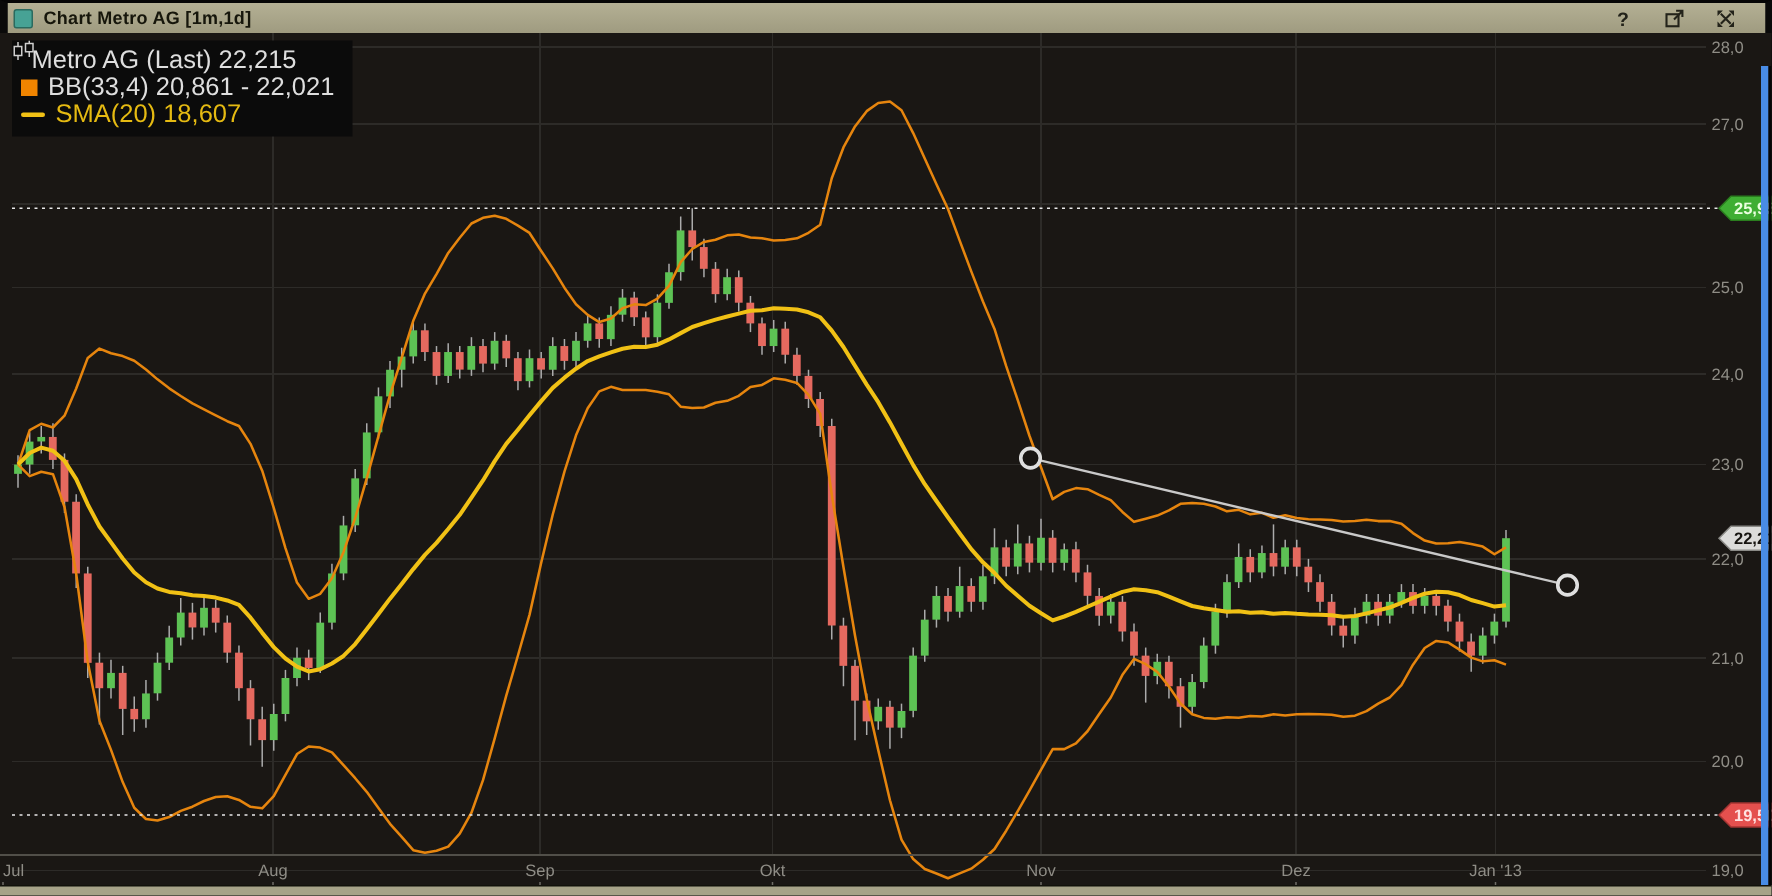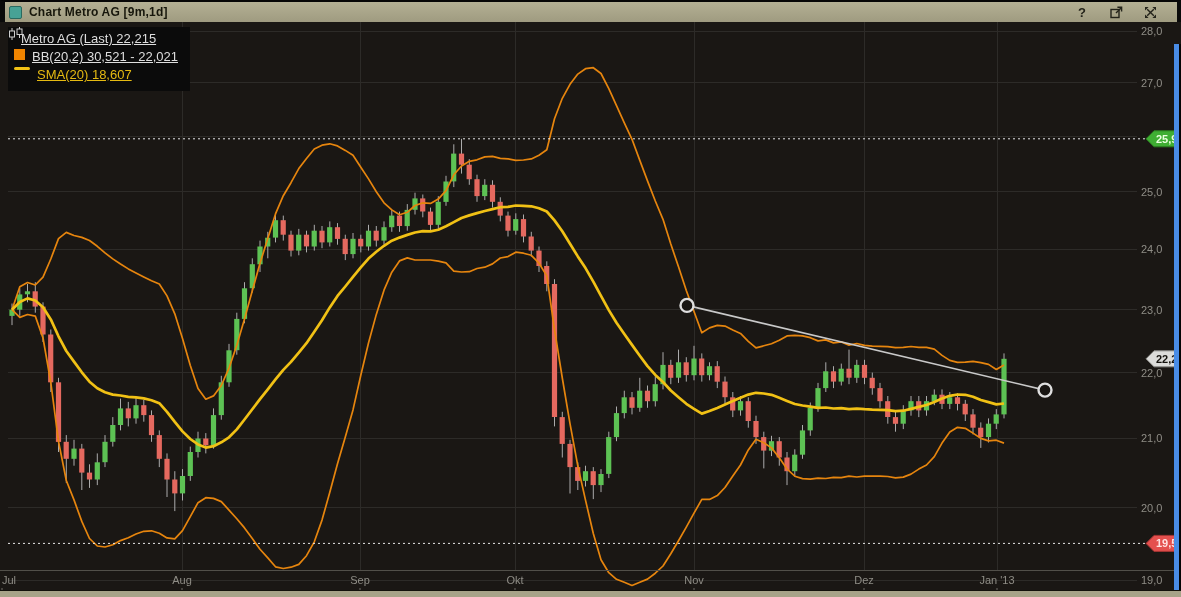--- a/index.html
+++ b/index.html
@@ -23,40 +23,40 @@
   .tb-btn{color:#23231a;cursor:pointer;display:flex;align-items:center;justify-content:center;width:14px;height:14px;}
   .tb-help{font-size:13px;font-weight:bold;}
   .tb-btn svg{display:block;}
 
   
   .chart-area{position:absolute;top:22px;left:0;width:1181px;height:568px;background:#1a1714;overflow:hidden;}
   .chart-area svg{position:absolute;top:0;left:0;z-index:1;}
 
   
   .legend{position:absolute;top:5px;left:8px;background:#0b0b0b;padding:4px 12px 6px 6px;z-index:3;}
-  .legend-row{display:flex;height:18px;gap:7px;font-size:13px;color:#dedede;white-space:nowrap;text-decoration:underline;}
+  .legend-row{display:flex;align-items:center;height:18px;gap:7px;font-size:17px;color:#dedede;white-space:nowrap;}
   .legend-row.sma{color:#e5ba12;}
   .sw-bb{width:11px;height:11px;background:#f08400;flex:0 0 auto;}
   .sw-sma{width:16px;height:3px;background:#f1c115;border-radius:2px;flex:0 0 auto;}
 
   
   .blue-strip{position:absolute;top:22px;left:1174px;width:5px;height:568px;background:#498ce6;z-index:4;}
   .right-edge{position:absolute;top:22px;left:1179px;width:2px;height:568px;background:#060606;z-index:4;}
   .bottombar{position:absolute;top:590px;left:0;width:1181px;height:7px;background:#a7a388;border-top:1px solid #11110a;box-sizing:border-box;z-index:5;}
 
   text{font-family:"Liberation Sans","DejaVu Sans",sans-serif;}
 </style>
 </head>
 <body>
 
 <div class="window">
 
   <div class="titlebar">
     <div class="win-icon"></div>
-    <div class="title">Chart Metro AG [9m,1d]</div>
+    <div class="title">Chart Metro AG [1m,1d]</div>
     <div class="tb-icons">
       <div class="tb-btn tb-help">?</div>
       <div class="tb-btn">
         <svg width="13" height="13" viewBox="0 0 13 13">
           <rect x="1" y="3.5" width="8" height="8" fill="none" stroke="#23231a" stroke-width="1.4"></rect>
           <path d="M6 7 L11.3 1.7 M7.4 1.2 L11.6 1.2 L11.6 5.4" fill="none" stroke="#23231a" stroke-width="1.4"></path>
         </svg>
       </div>
       <div class="tb-btn">
         <svg width="13" height="13" viewBox="0 0 13 13">
@@ -404,21 +404,21 @@
             <line x1="4" y1="1" x2="4" y2="13" stroke="#cfcfcf" stroke-width="1"></line>
             <rect x="1.5" y="4" width="5" height="6" fill="#0b0b0b" stroke="#cfcfcf" stroke-width="1"></rect>
             <line x1="11.5" y1="0" x2="11.5" y2="11" stroke="#cfcfcf" stroke-width="1"></line>
             <rect x="9" y="2" width="5" height="5.5" fill="#0b0b0b" stroke="#cfcfcf" stroke-width="1"></rect>
           </svg>
         </span>
         <span>Metro AG (Last) 22,215</span>
       </div>
       <div class="legend-row">
         <span class="sw-bb"></span>
-        <span>BB(20,2) 30,521 - 22,021</span>
+        <span>BB(33,4) 20,861 - 22,021</span>
       </div>
       <div class="legend-row sma">
         <span class="sw-sma"></span>
         <span>SMA(20) 18,607</span>
       </div>
     </div>
 
     <div class="blue-strip"></div>
     <div class="right-edge"></div>
   </div>

